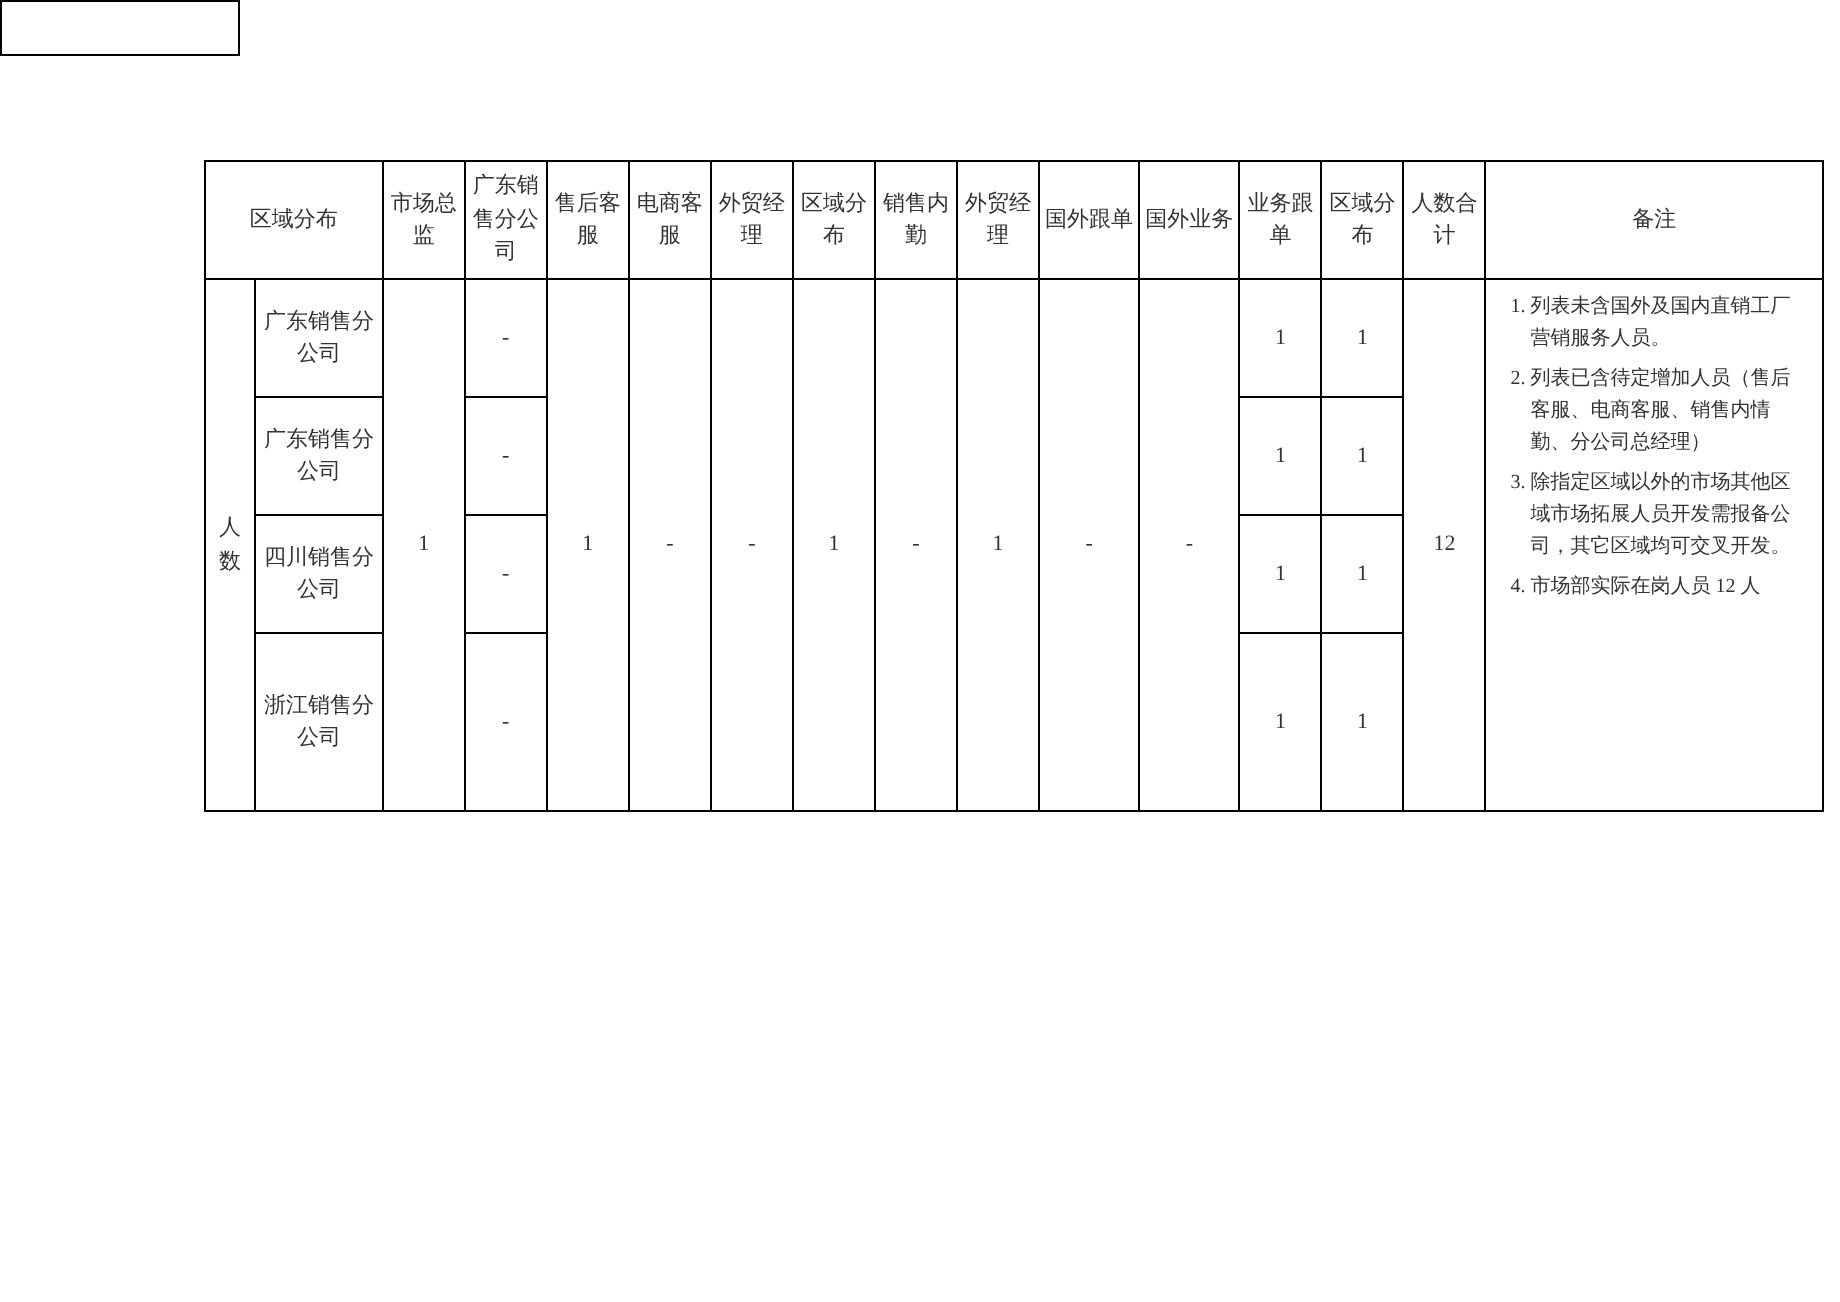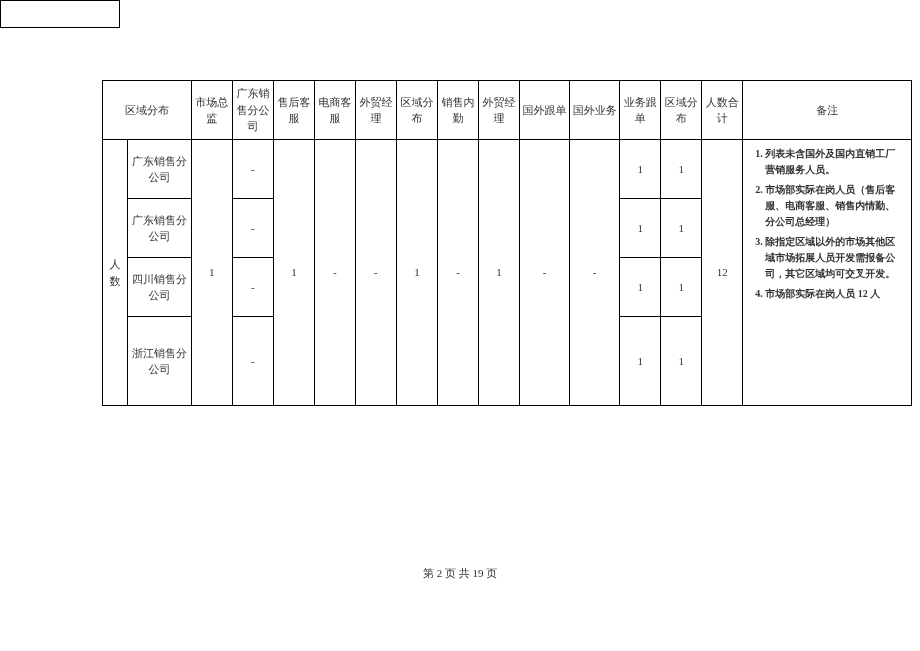--- a/index.html
+++ b/index.html
@@ -56,21 +56,20 @@
     font-size: 10px;
     padding: 6px 6px;
     line-height: 1.6;
   }
   .remarks ol {
     margin: 0;
     padding-left: 16px;
   }
   .remarks li {
     margin-bottom: 4px;
-    font-weight: bold;
   }
   .footer {
     position: absolute;
     bottom: 70px;
     left: 0;
     width: 100%;
     text-align: center;
     font-size: 11px;
   }
 </style>
@@ -133,21 +132,21 @@
           <td class="row-td" rowspan="4">-</td>
           <td class="row-td" rowspan="4">1</td>
           <td class="row-td" rowspan="4">-</td>
           <td class="row-td" rowspan="4">-</td>
           <td class="row-td">1</td>
           <td class="row-td">1</td>
           <td class="row-td" rowspan="4">12</td>
           <td class="remarks" rowspan="4">
             <ol>
               <li>列表未含国外及国内直销工厂营销服务人员。</li>
-              <li>市场部实际在岗人员（售后客服、电商客服、销售内情勤、分公司总经理）</li>
+              <li>列表已含待定增加人员（售后客服、电商客服、销售内情勤、分公司总经理）</li>
               <li>除指定区域以外的市场其他区域市场拓展人员开发需报备公司，其它区域均可交叉开发。</li>
               <li>市场部实际在岗人员 12 人</li>
             </ol>
           </td>
         </tr>
         <tr>
           <td class="row-td">广东销售分公司</td>
           <td class="row-td">-</td>
           <td class="row-td">1</td>
           <td class="row-td">1</td>
@@ -161,15 +160,14 @@
         <tr>
           <td class="row-td tall">浙江销售分公司</td>
           <td class="row-td tall">-</td>
           <td class="row-td tall">1</td>
           <td class="row-td tall">1</td>
         </tr>
       </tbody>
     </table>
   </div>
 
-  <div class="footer">第 2 页 共 19 页</div>
 
 </div>
 
 </body></html>

